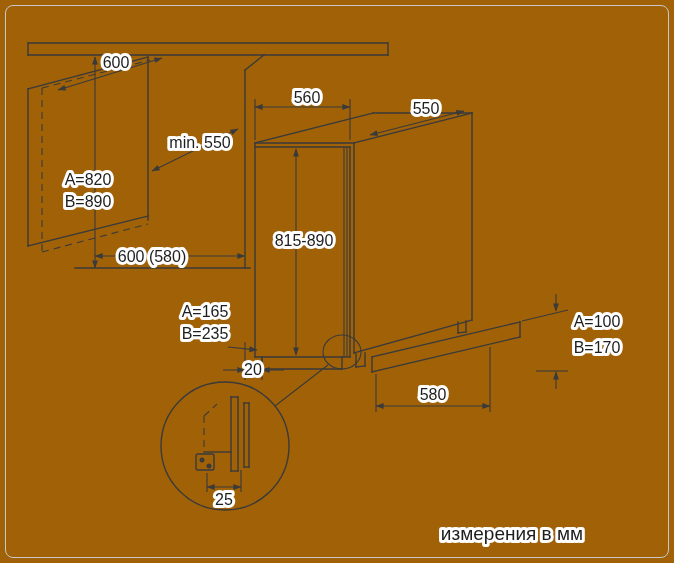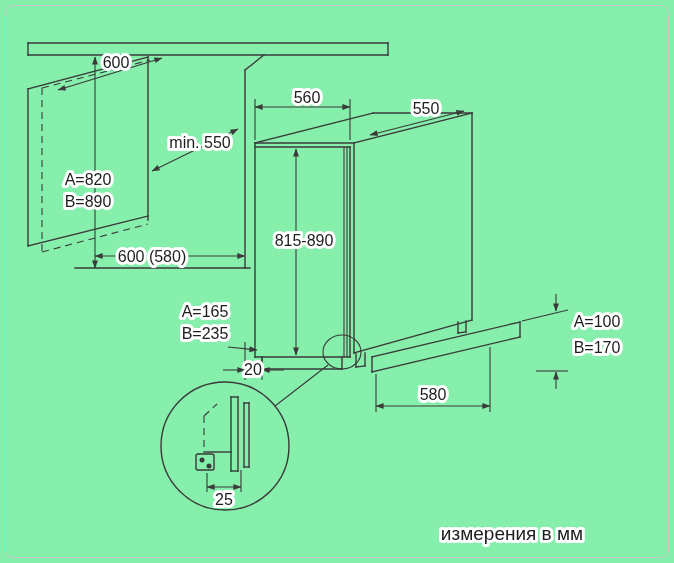--- a/index.html
+++ b/index.html
@@ -5,21 +5,21 @@
   html, body {
     margin: 0;
     padding: 0;
     background: #ffffff;
     font-family: "Liberation Sans", "DejaVu Sans", sans-serif;
   }
   .page {
     position: relative;
     width: 674px;
     height: 563px;
-    background: #86efac;
+    background: #a16207;
     overflow: hidden;
   }
   .frame {
     position: absolute;
     left: 5px; top: 5px; right: 5px; bottom: 5px;
     border: 1px solid #c8c8c8;
     border-radius: 8px;
     pointer-events: none;
   }
   svg { position: absolute; left: 0; top: 0; }

